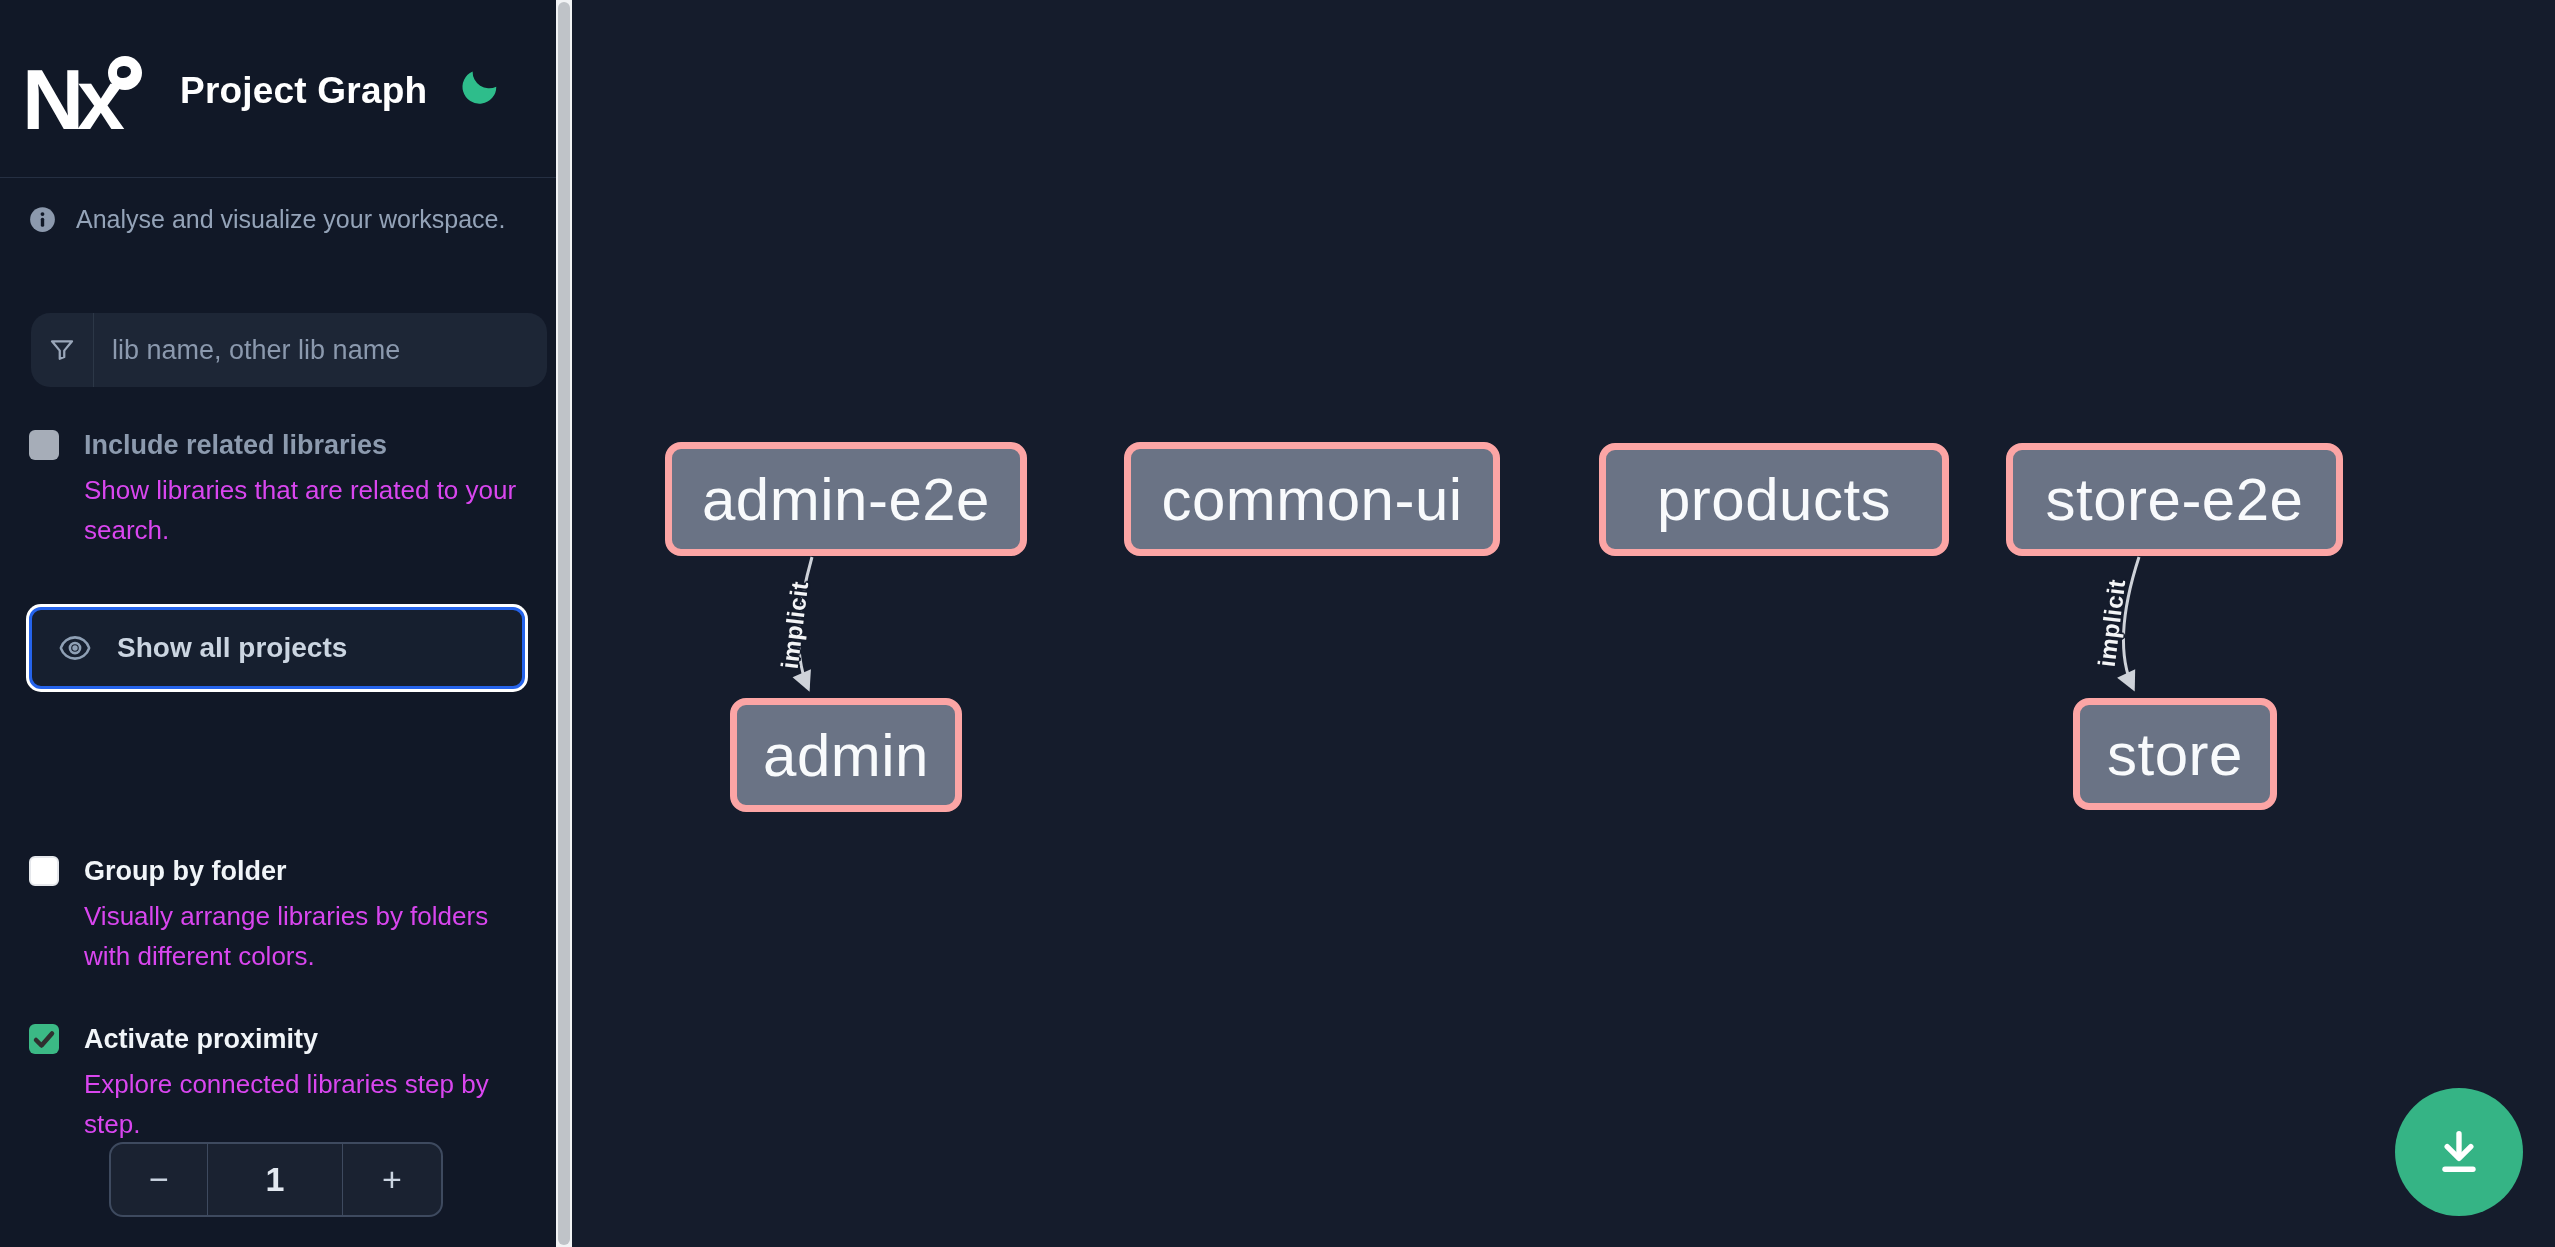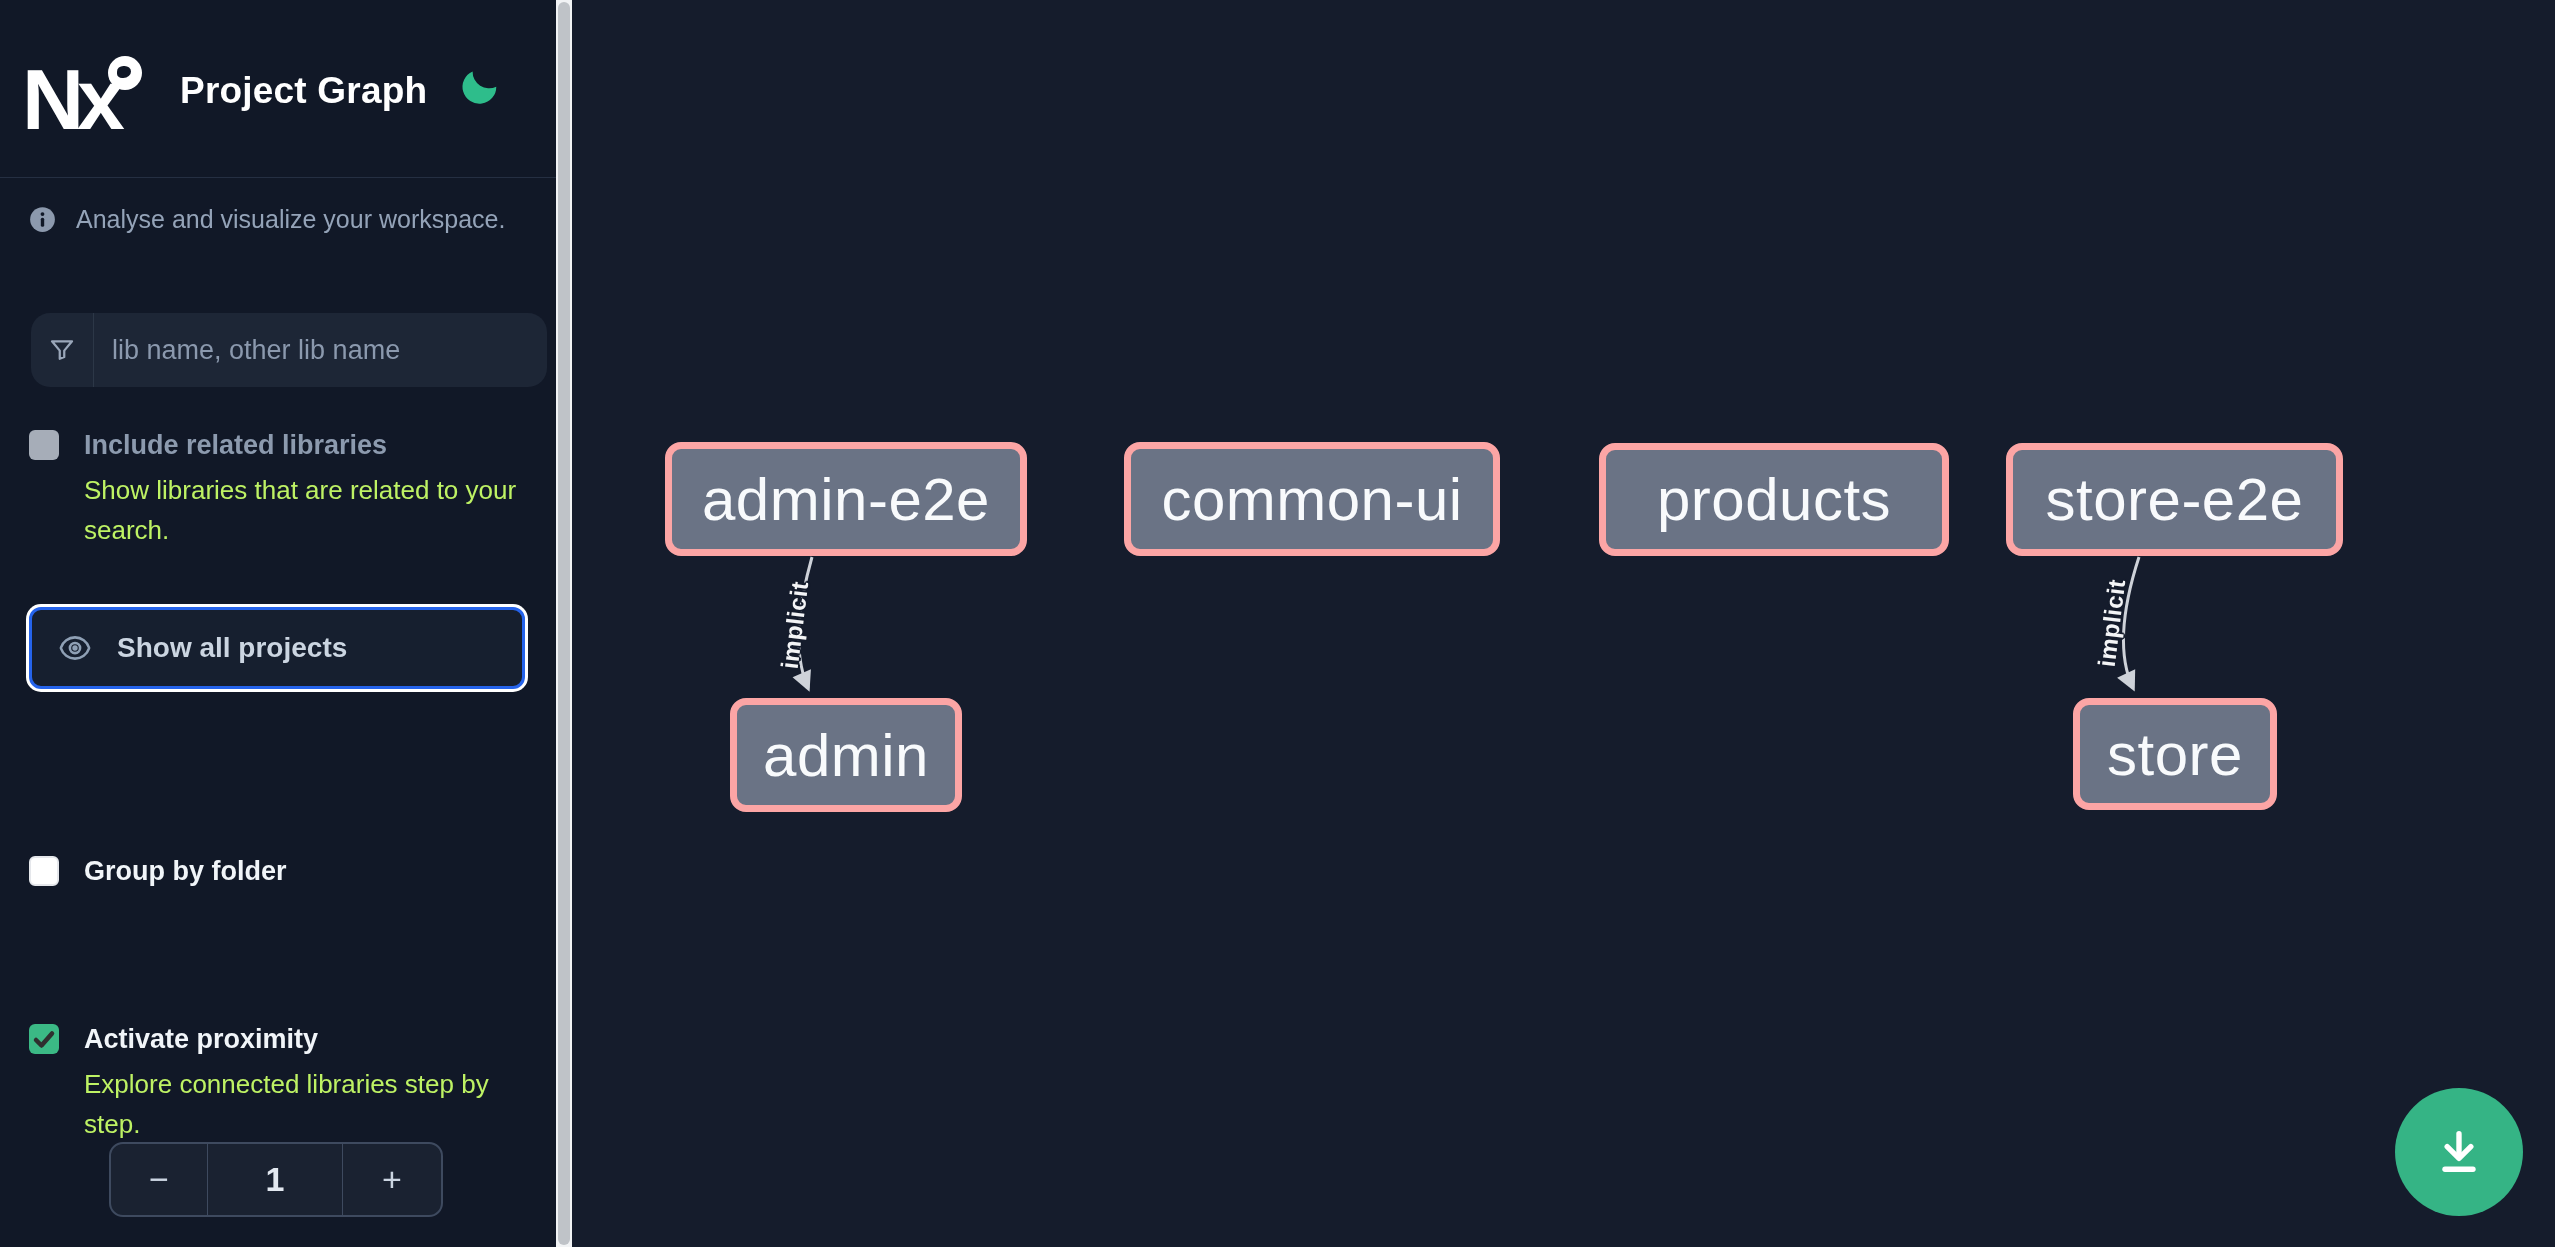--- a/index.html
+++ b/index.html
@@ -39,21 +39,21 @@
   .cbrow { position:absolute; left:29px; display:flex; gap:25px; width:500px; }
   .cbox { width:30px; height:30px; border-radius:6px; flex:none; margin-top:2px;
           display:flex; align-items:center; justify-content:center; cursor:pointer; }
   .cbox.gray  { background:#a6adb8; }
   .cbox.white { background:#ffffff; border:2px solid #e5e7eb; }
   .cbox.green { background:#3bb985; }
   .cbtext { width:445px; }
   .cblabel { font-size:27px; font-weight:700; line-height:34px; cursor:pointer; }
   .cblabel.bright { color:#f1f5f9; }
   .cblabel.dim    { color:#8c9aae; }
-  .cbdesc { margin-top:8px; font-size:26px; line-height:40px; color:#bef264; }
+  .cbdesc { margin-top:8px; font-size:26px; line-height:40px; color:#d946ef; }
 
   .sb-btn { position:absolute; left:29px; width:496px; height:82px; border-radius:12px;
             display:flex; align-items:center; gap:25px; padding-left:26px;
             font-size:28px; font-weight:600; color:#cbd5e1; cursor:pointer;
             font-family:"Liberation Sans", sans-serif; }
   .sb-btn.focused { top:607px; background:#161f2f; border:3px solid #2563eb;
             box-shadow:0 0 0 3px #ffffff; }
   .sb-btn.plain { top:717px; background:#151d2b; border:2px solid #3e4a5f; }
 
   .stepper { position:absolute; left:109px; top:1142px; width:334px; height:75px;
@@ -143,20 +143,21 @@
         <circle cx="12" cy="12" r="1" fill="#8fa0b5"></circle>
       </svg>
       <span>Show all projects</span>
     </button>
 
 
     <div class="cbrow" style="top:854px">
       <div class="cbox white"></div>
       <div class="cbtext">
         <div class="cblabel bright">Group by folder</div>
+        <div class="cbdesc">Visually arrange libraries by folders with different colors.</div>
       </div>
     </div>
 
     <div class="cbrow" style="top:1022px">
       <div class="cbox green">
         <svg width="24" height="24" viewBox="0 0 24 24" fill="none" stroke="#2f2f2f" stroke-width="4.5" stroke-linecap="round" stroke-linejoin="round">
           <polyline points="4,13 9.5,18.5 20,6.5"></polyline>
         </svg>
       </div>
       <div class="cbtext">

